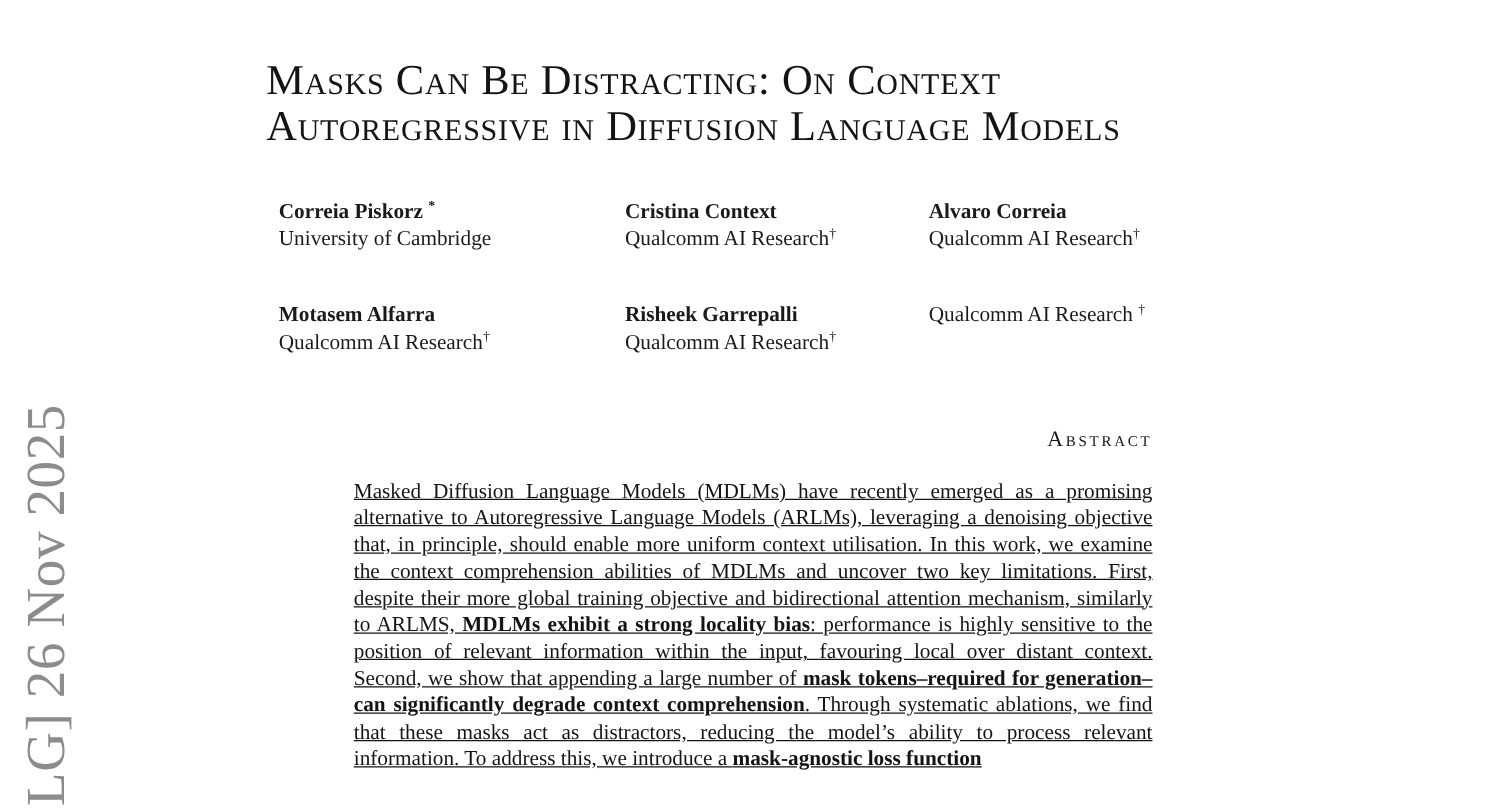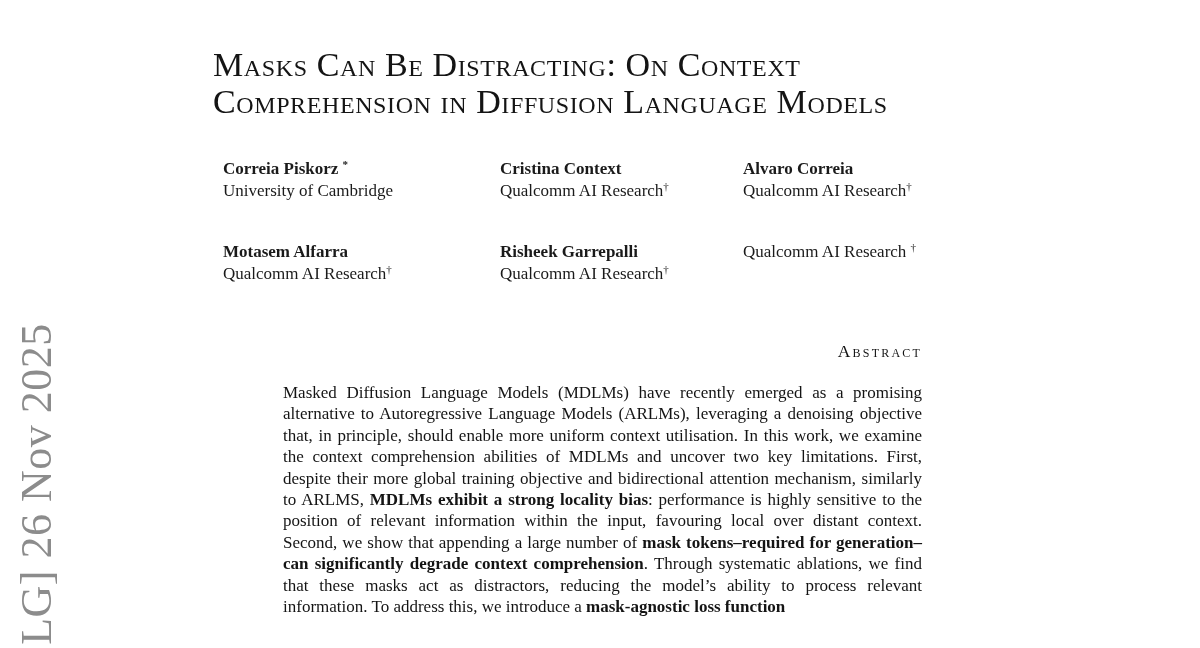--- a/index.html
+++ b/index.html
@@ -67,32 +67,33 @@
     color: #141414;
   }
   .abstract-body {
     position: absolute;
     left: 283px; top: 382px;
     width: 639px;
     font-size: 17px;
     line-height: 21.4px;
     text-align: justify;
     color: #141414;
+    text-decoration: underline;
   }
   .abstract-body .b { font-weight: 700; }
 </style>
 </head>
 <body>
 
 <div class="page">
 
   <div class="stamp">cs.LG]  26 Nov 2025</div>
 
   <h1 class="title" style="margin:0;font-weight:400;">Masks Can Be Distracting: On Context
-Comprehension in Diffusion Language Models</h1>
+Autoregressive in Diffusion Language Models</h1>
 
   <div>
     <div class="author-cell row1 col1">
       <div class="name"><span>Correia Piskorz</span> <sup>*</sup></div>
       <div class="affil"><span>University of Cambridge</span><sup></sup></div>
     </div>
     <div class="author-cell row1 col2">
       <div class="name"><span>Cristina Context</span><sup></sup></div>
       <div class="affil"><span>Qualcomm AI Research</span><sup>†</sup></div>
     </div>

